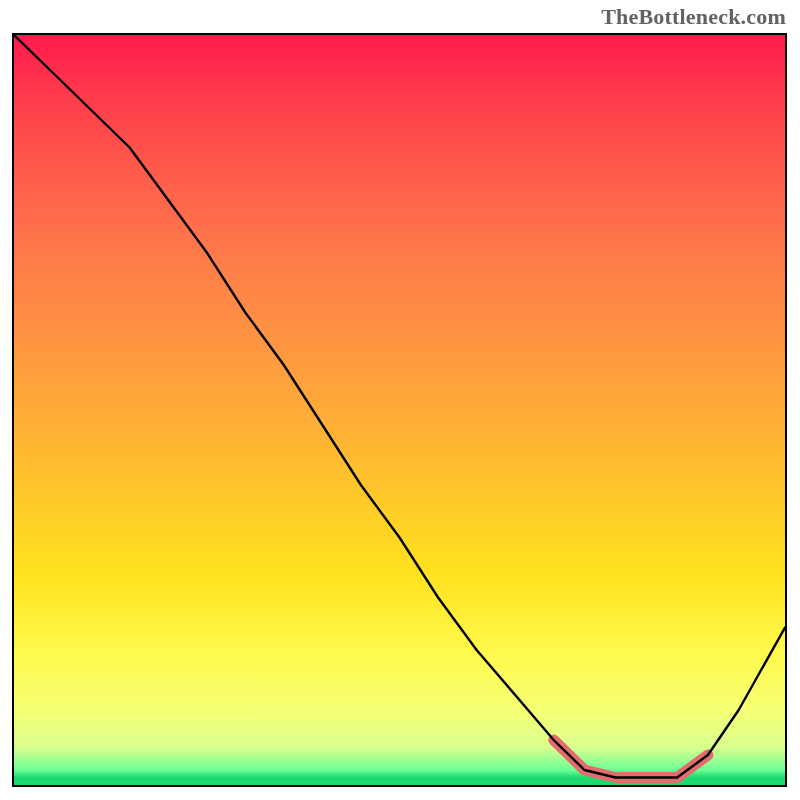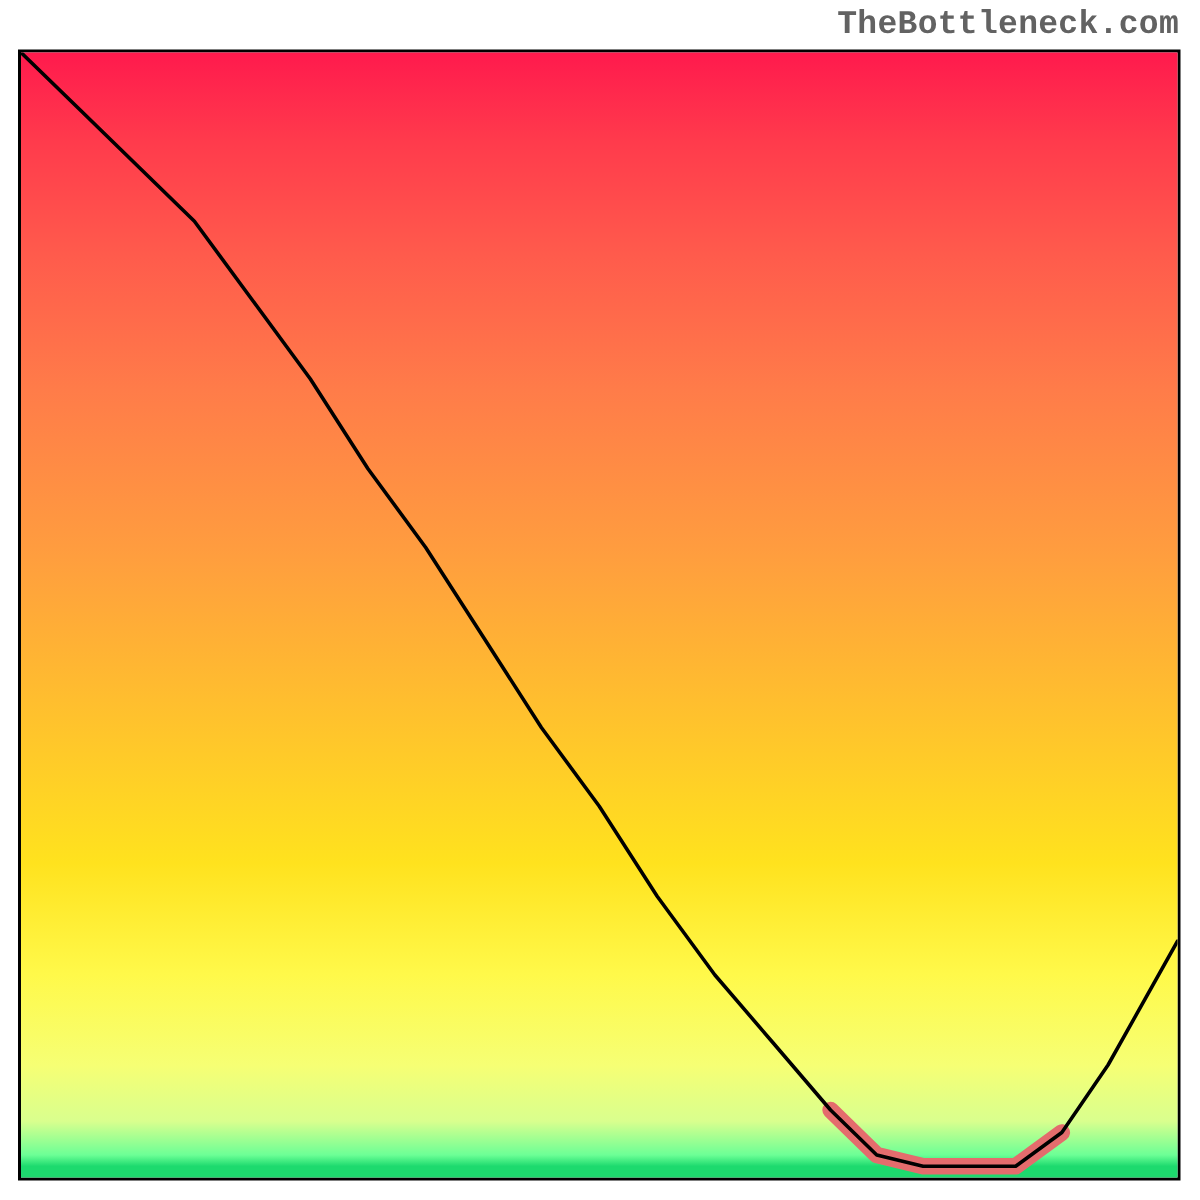--- a/index.html
+++ b/index.html
@@ -12,21 +12,21 @@
   }
   .outer {
     position: relative;
     width: 800px;
     height: 800px;
   }
   .watermark {
     position: absolute;
     top: 4px;
     right: 14px;
-    font-family: Liberation Mono, monospace;
+    font-family: Liberation Serif, serif;
     font-size: 22px;
     font-weight: bold;
     color: #626262;
     letter-spacing: 0.2px;
   }
   .plot-box {
     position: absolute;
     left: 12px;
     top: 33px;
     width: 775px;

